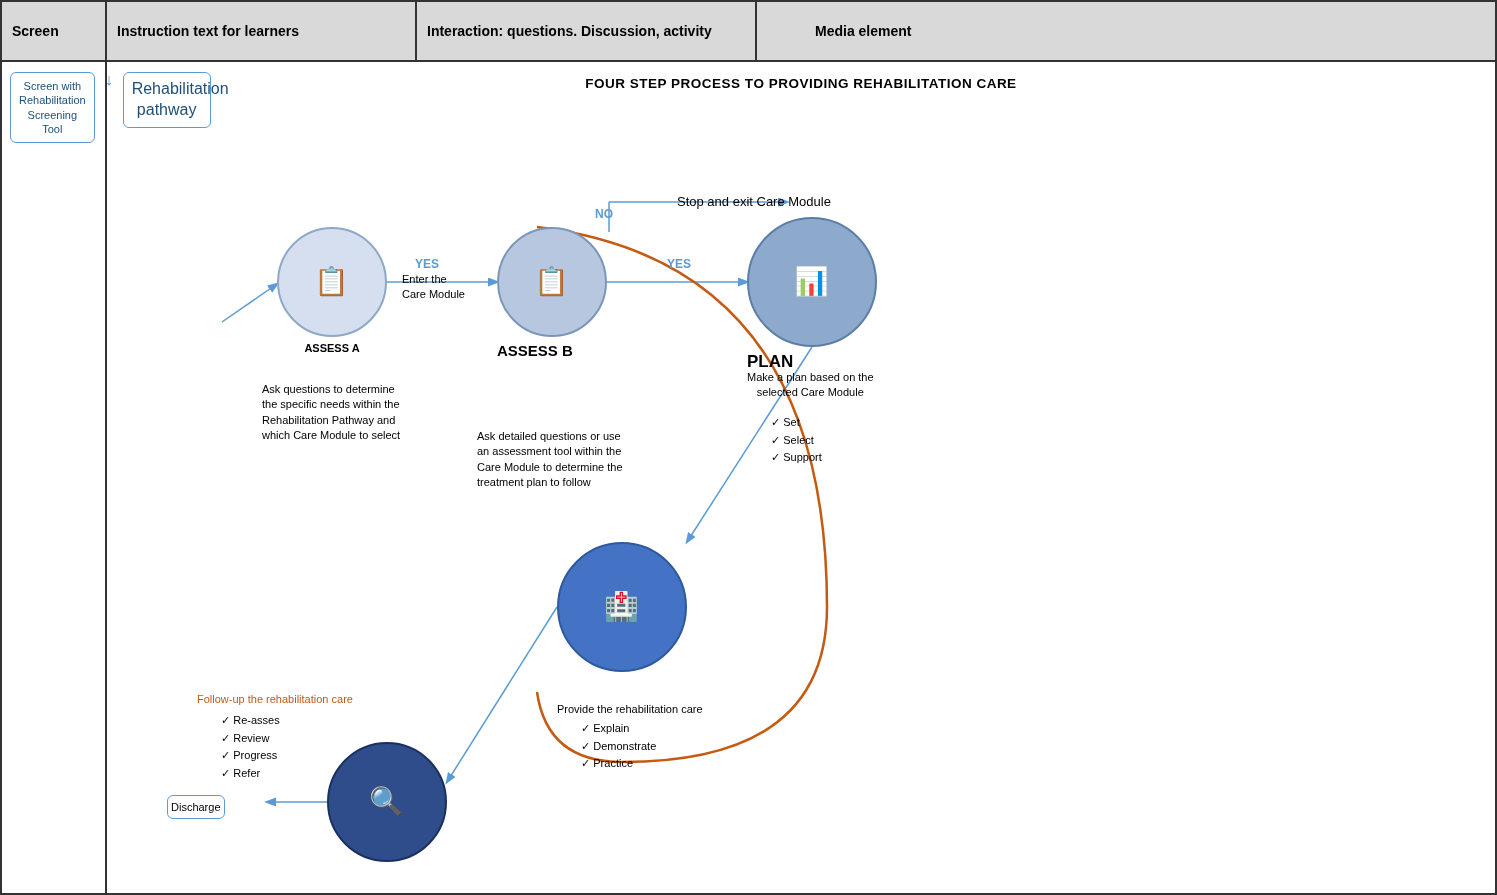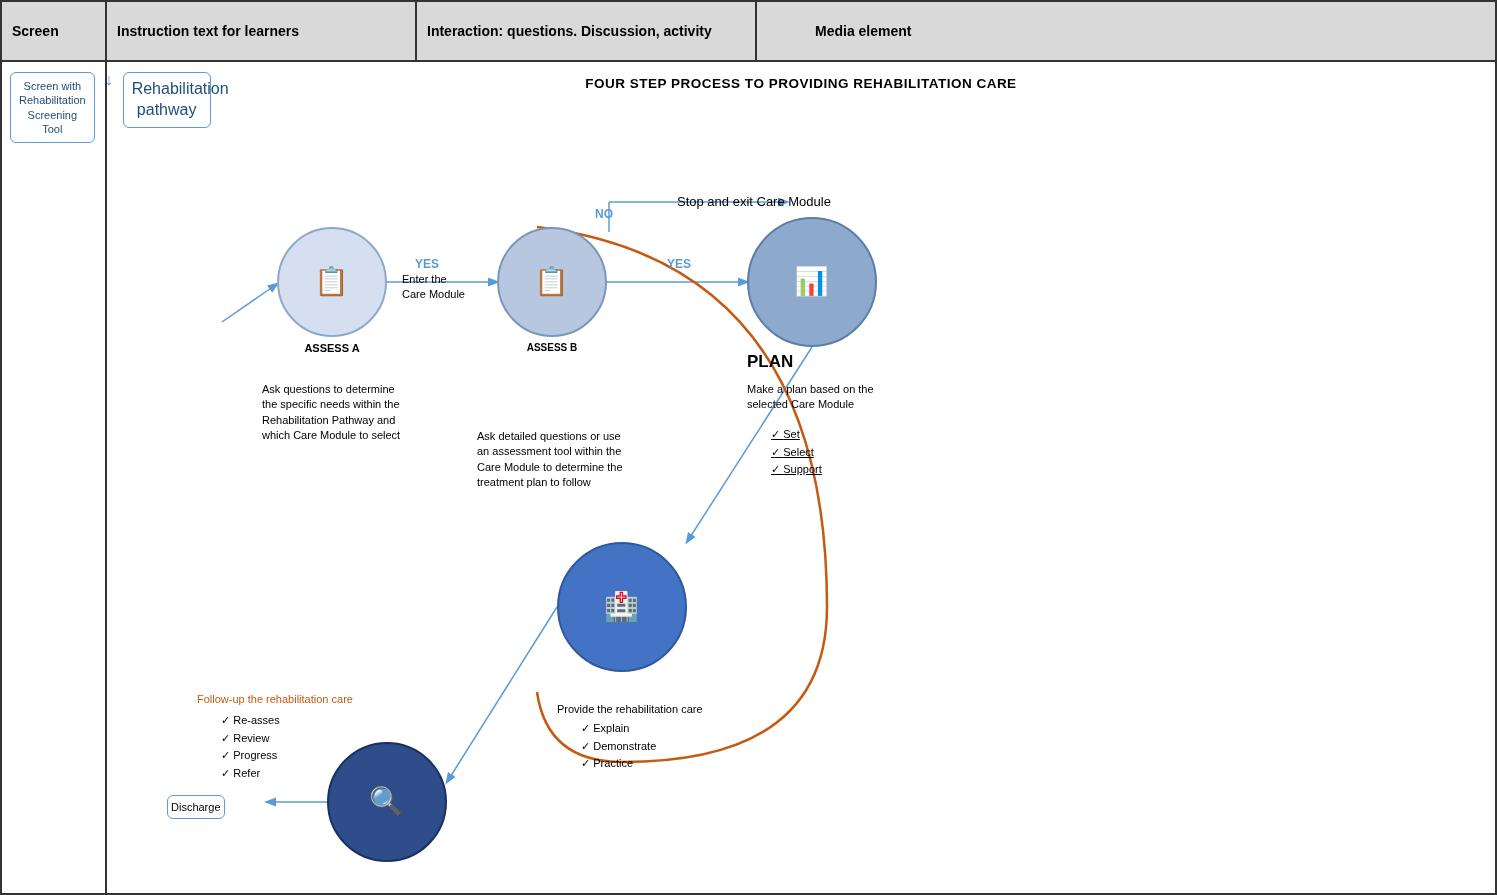--- a/index.html
+++ b/index.html
@@ -279,21 +279,21 @@
       </svg>
 
       <div class="circle assess-a">
         <div style="font-size:28px; color:#333; margin-bottom:2px;">📋</div>
       </div>
       <div style="position:absolute; left:170px; top:280px; font-weight:bold; font-size:11px; text-align:center; width:110px;">ASSESS A</div>
 
       <div class="circle assess-b">
         <div style="font-size:28px; color:#333; margin-bottom:2px;">📋</div>
       </div>
-      <div style="position:absolute; left:390px; top:280px; font-weight:bold; font-size:10px; text-align:center; width:110px;">ASSESS B</div>
+      <div style="position:absolute; left:390px; top:280px; font-weight:bold; font-size:15px; width:110px;">ASSESS B</div>
 
       <div class="circle plan-circle">
         <div style="font-size:28px; color:#fff; margin-bottom:2px;">📊</div>
       </div>
       <div style="position:absolute; left:640px; top:290px; font-weight:bold; font-size:17px; width:130px; color:#000;">PLAN</div>
 
       <div class="circle deliver-circle">
         <div style="font-size:28px; color:#fff; margin-bottom:2px;">🏥</div>
       </div>
       <div style="position:absolute; left:450px; top:615px; font-weight:bold; font-size:11px; text-align:center; width:130px; color:#fff;">DELIVER<br>CARE</div>
@@ -314,22 +314,22 @@
       <div class="diag-text-blue" style="left:560px; top:195px;">YES</div>
 
       <div class="diag-text-blue" style="left:488px; top:145px;">NO</div>
 
       <div class="stop-exit">Stop and exit Care Module</div>
 
       <div class="diag-text" style="left:155px; top:320px;">Ask questions to determine<br>the specific needs within the<br>Rehabilitation Pathway and<br>which Care Module to select</div>
 
       <div class="diag-text" style="left:370px; top:320px;margin-top:47px;">Ask detailed questions or use<br>an assessment tool within the<br>Care Module to determine the<br>treatment plan to follow</div>
 
-      <div class="diag-text" style="left:640px; top:320px;">Make a plan based on the<br>selected Care Module</div>
-      <ul class="check-list" style="position:absolute; left:660px; top:364px;text-decoration:underline;">
+      <div class="diag-text" style="left:640px; top:308px;text-align:center;">Make a plan based on the<br>selected Care Module</div>
+      <ul class="check-list" style="position:absolute; left:660px; top:352px;">
         <li>Set</li>
         <li>Select</li>
         <li>Support</li>
       </ul>
 
       <div class="diag-text-orange" style="left:90px; top:630px;">Follow-up the rehabilitation care</div>
       <ul class="check-list" style="position:absolute; left:110px; top:650px;">
         <li>Re-asses</li>
         <li>Review</li>
         <li>Progress</li>

